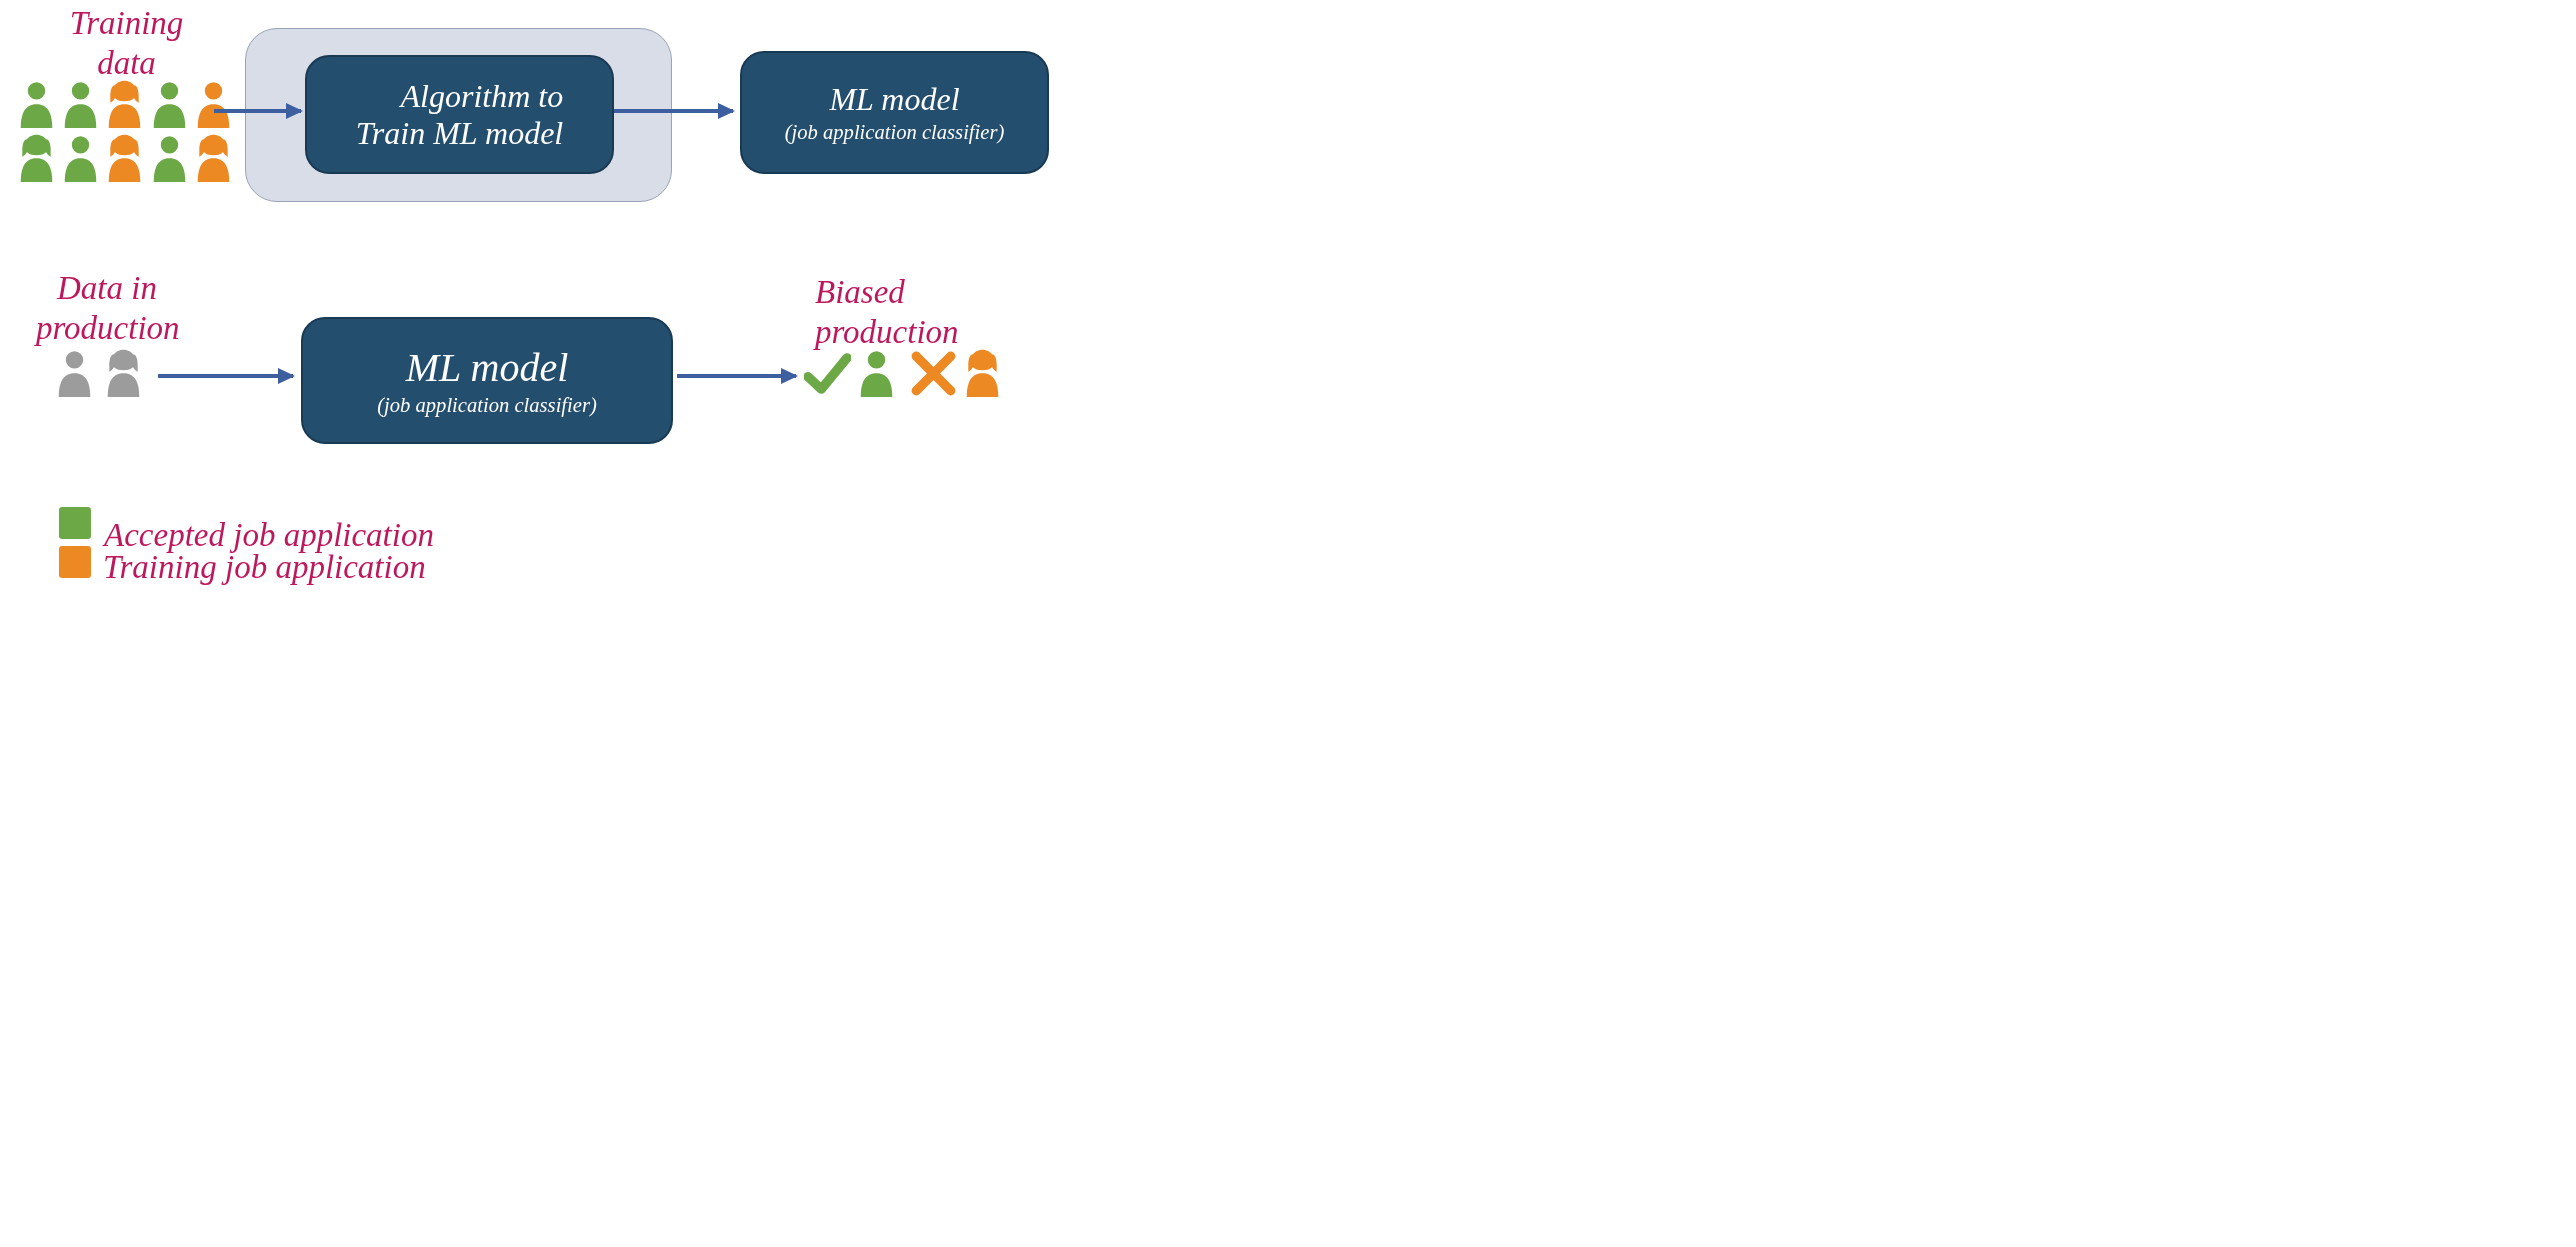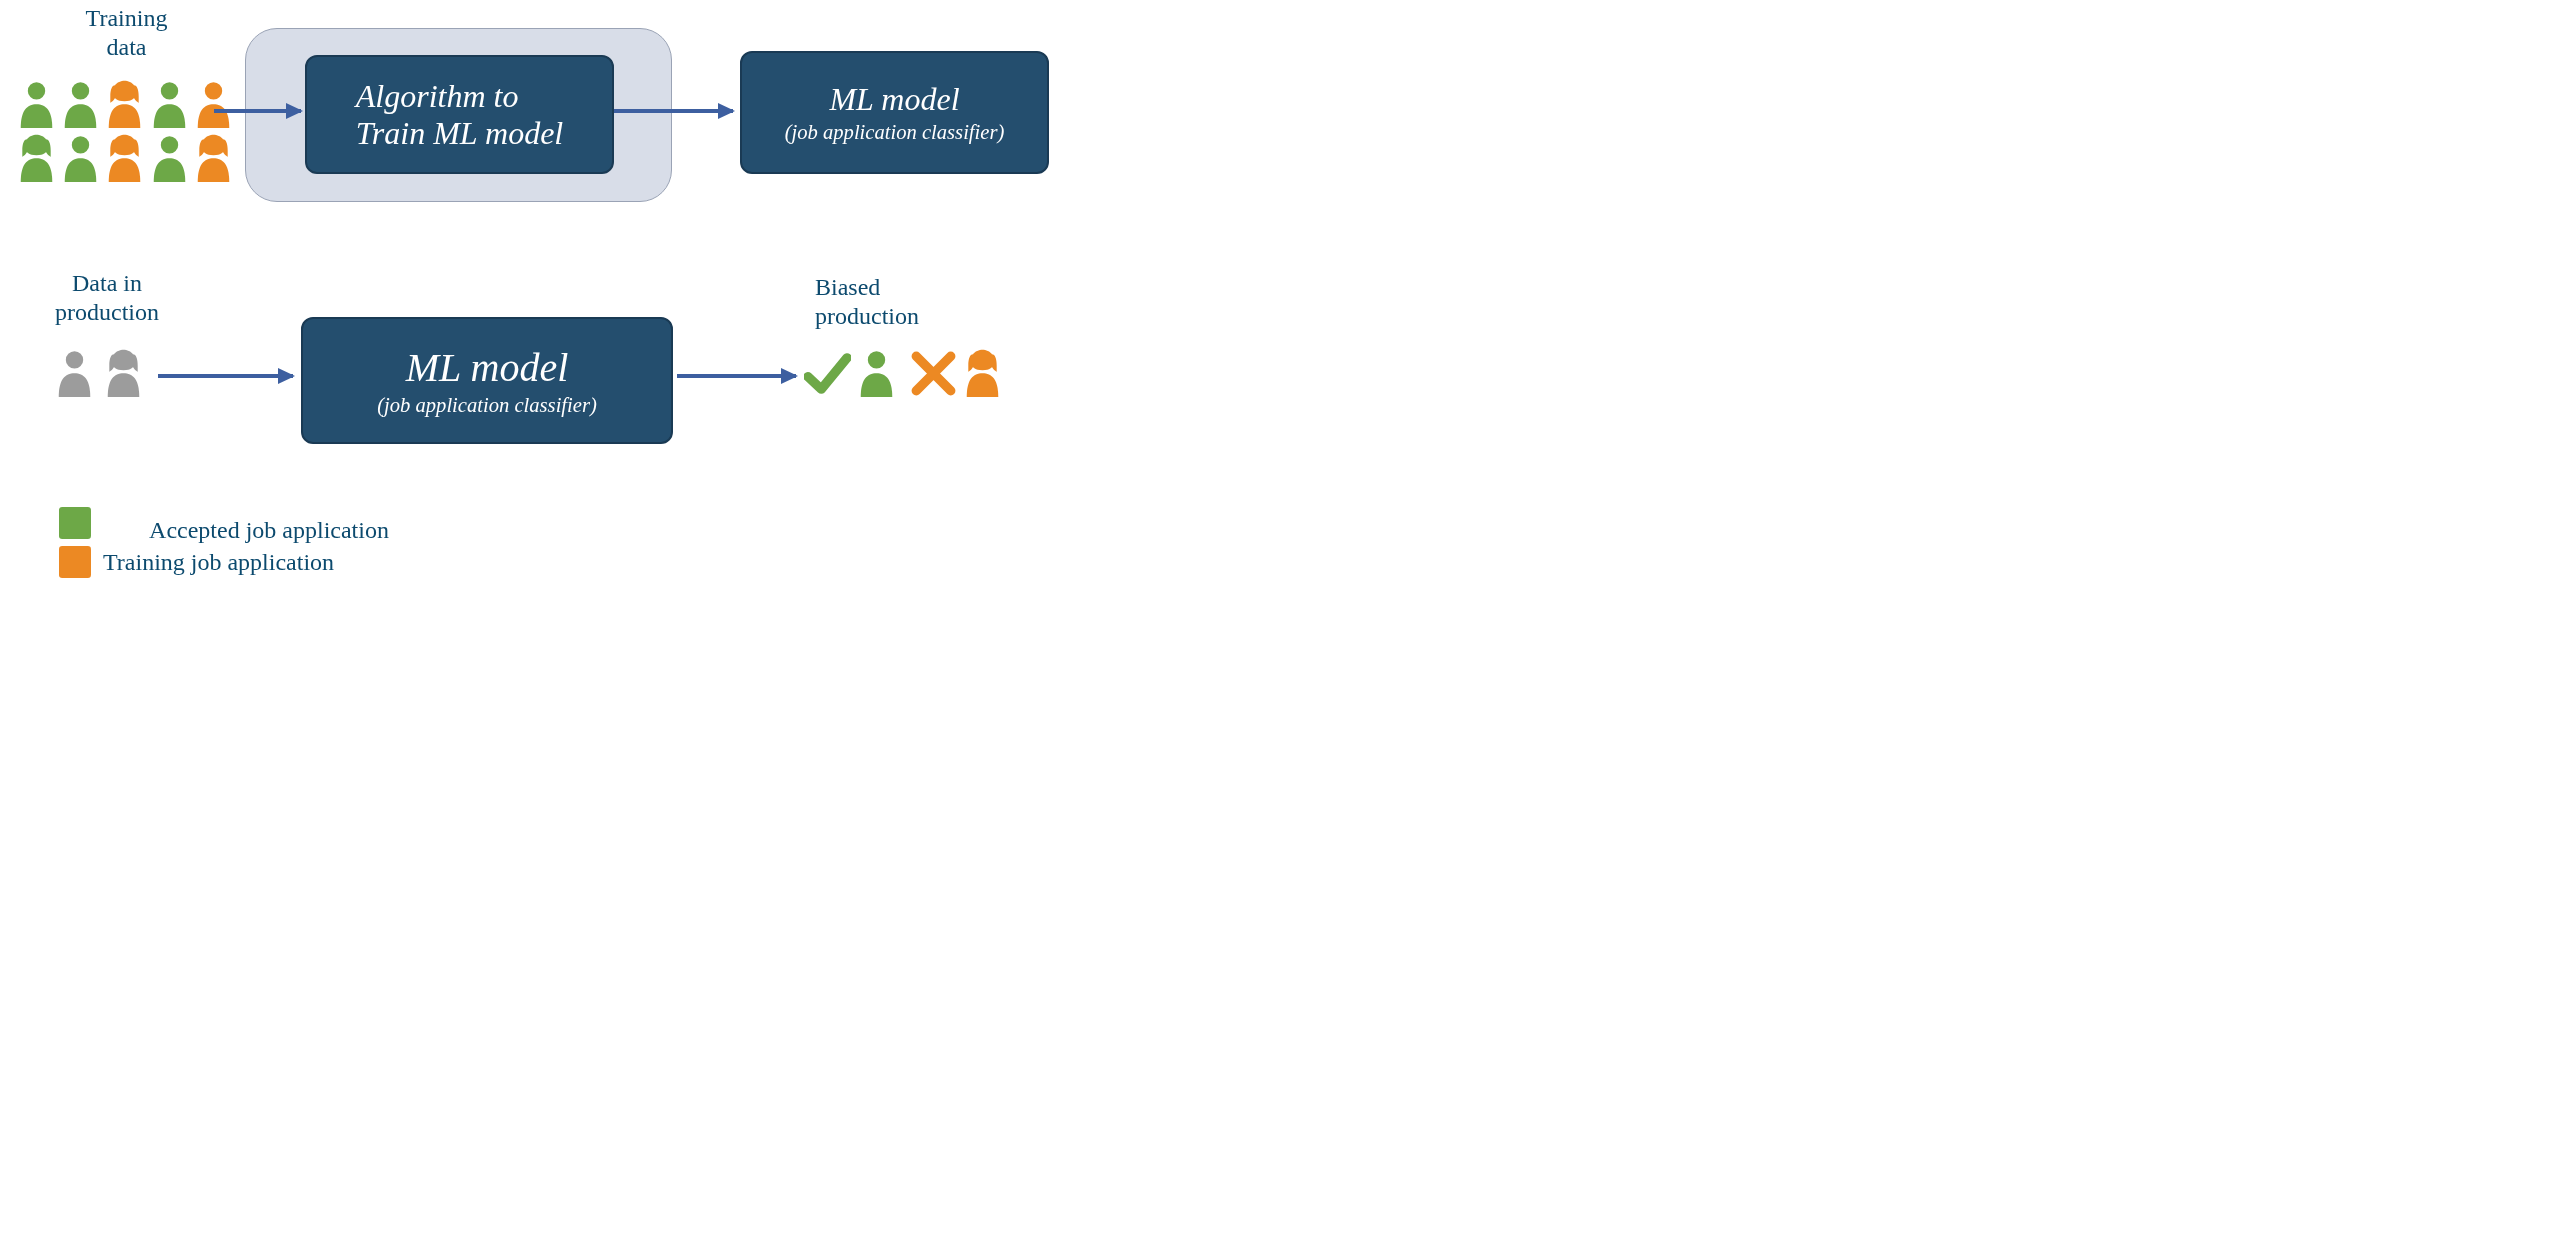--- a/index.html
+++ b/index.html
@@ -5,37 +5,38 @@
   * { box-sizing: border-box; margin: 0; padding: 0; }
   body {
     font-family: "Comic Sans MS", "Bradley Hand", "Segoe Script", cursive;
     width: 1288px;
     height: 624px;
     position: relative;
     background: transparent;
   }
   .label {
     position: absolute;
-    color: #0c4a6e;
-    font-size: 24px;
+    font-style: italic;
+    color: #be185d;
+    font-size: 33px;
     line-height: 1.2;
     text-align: center;
     white-space: pre-line;
   }
   .box {
     position: absolute;
     background: #244e6e;
     border: 2.4px solid #1a3a54;
-    border-radius: 12px;
+    border-radius: 24px;
     color: #fff;
     display: flex;
     flex-direction: column;
     align-items: center;
     justify-content: center;
-    text-align: left;
+    text-align: right;
     padding: 8px 16px;
   }
   .box .title { font-size: 32px; font-style: italic; }
   .box .subtitle { font-size: 20.6px; font-style: italic; margin-top: 3px; }
   .outer-train {
     position: absolute;
     background: #d8dde8;
     border: 1.6px solid #9aa3b5;
     border-radius: 32px;
   }

